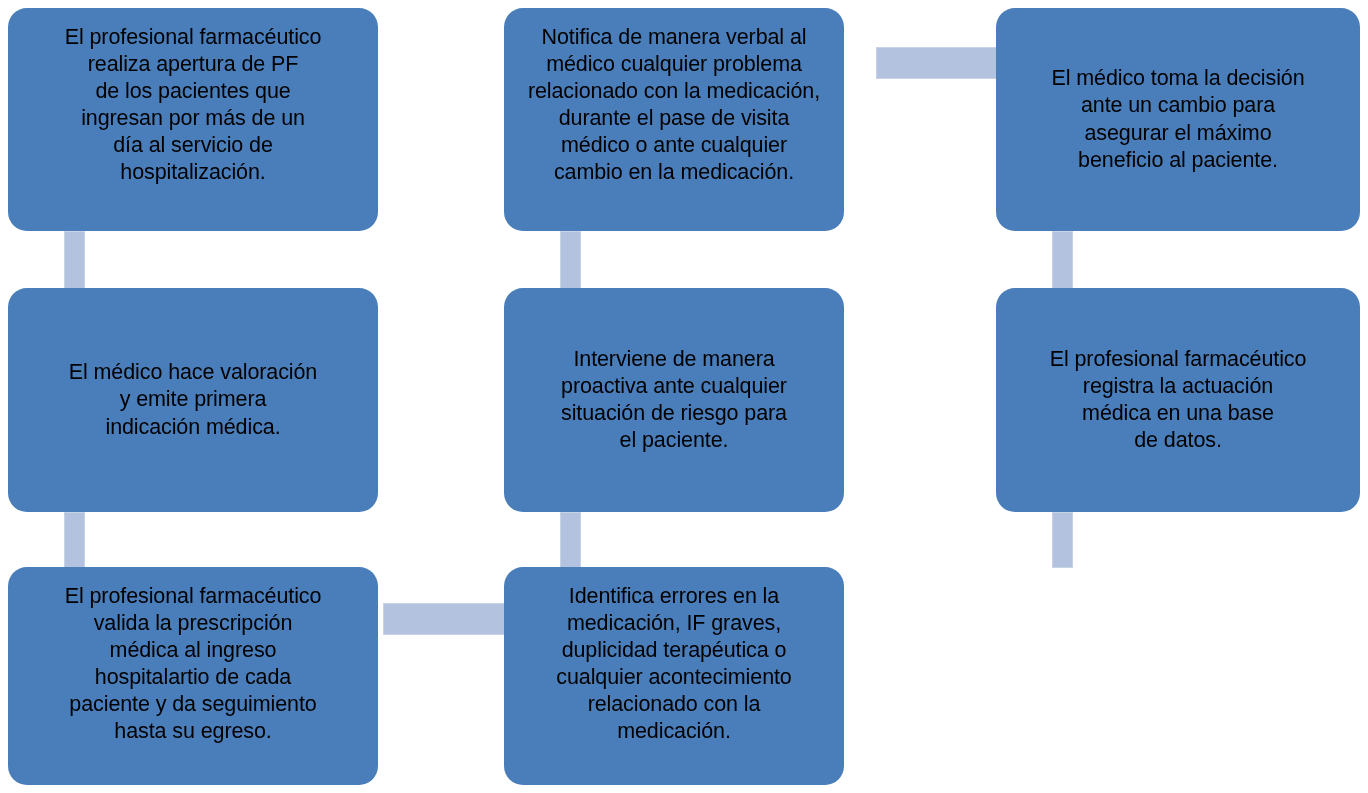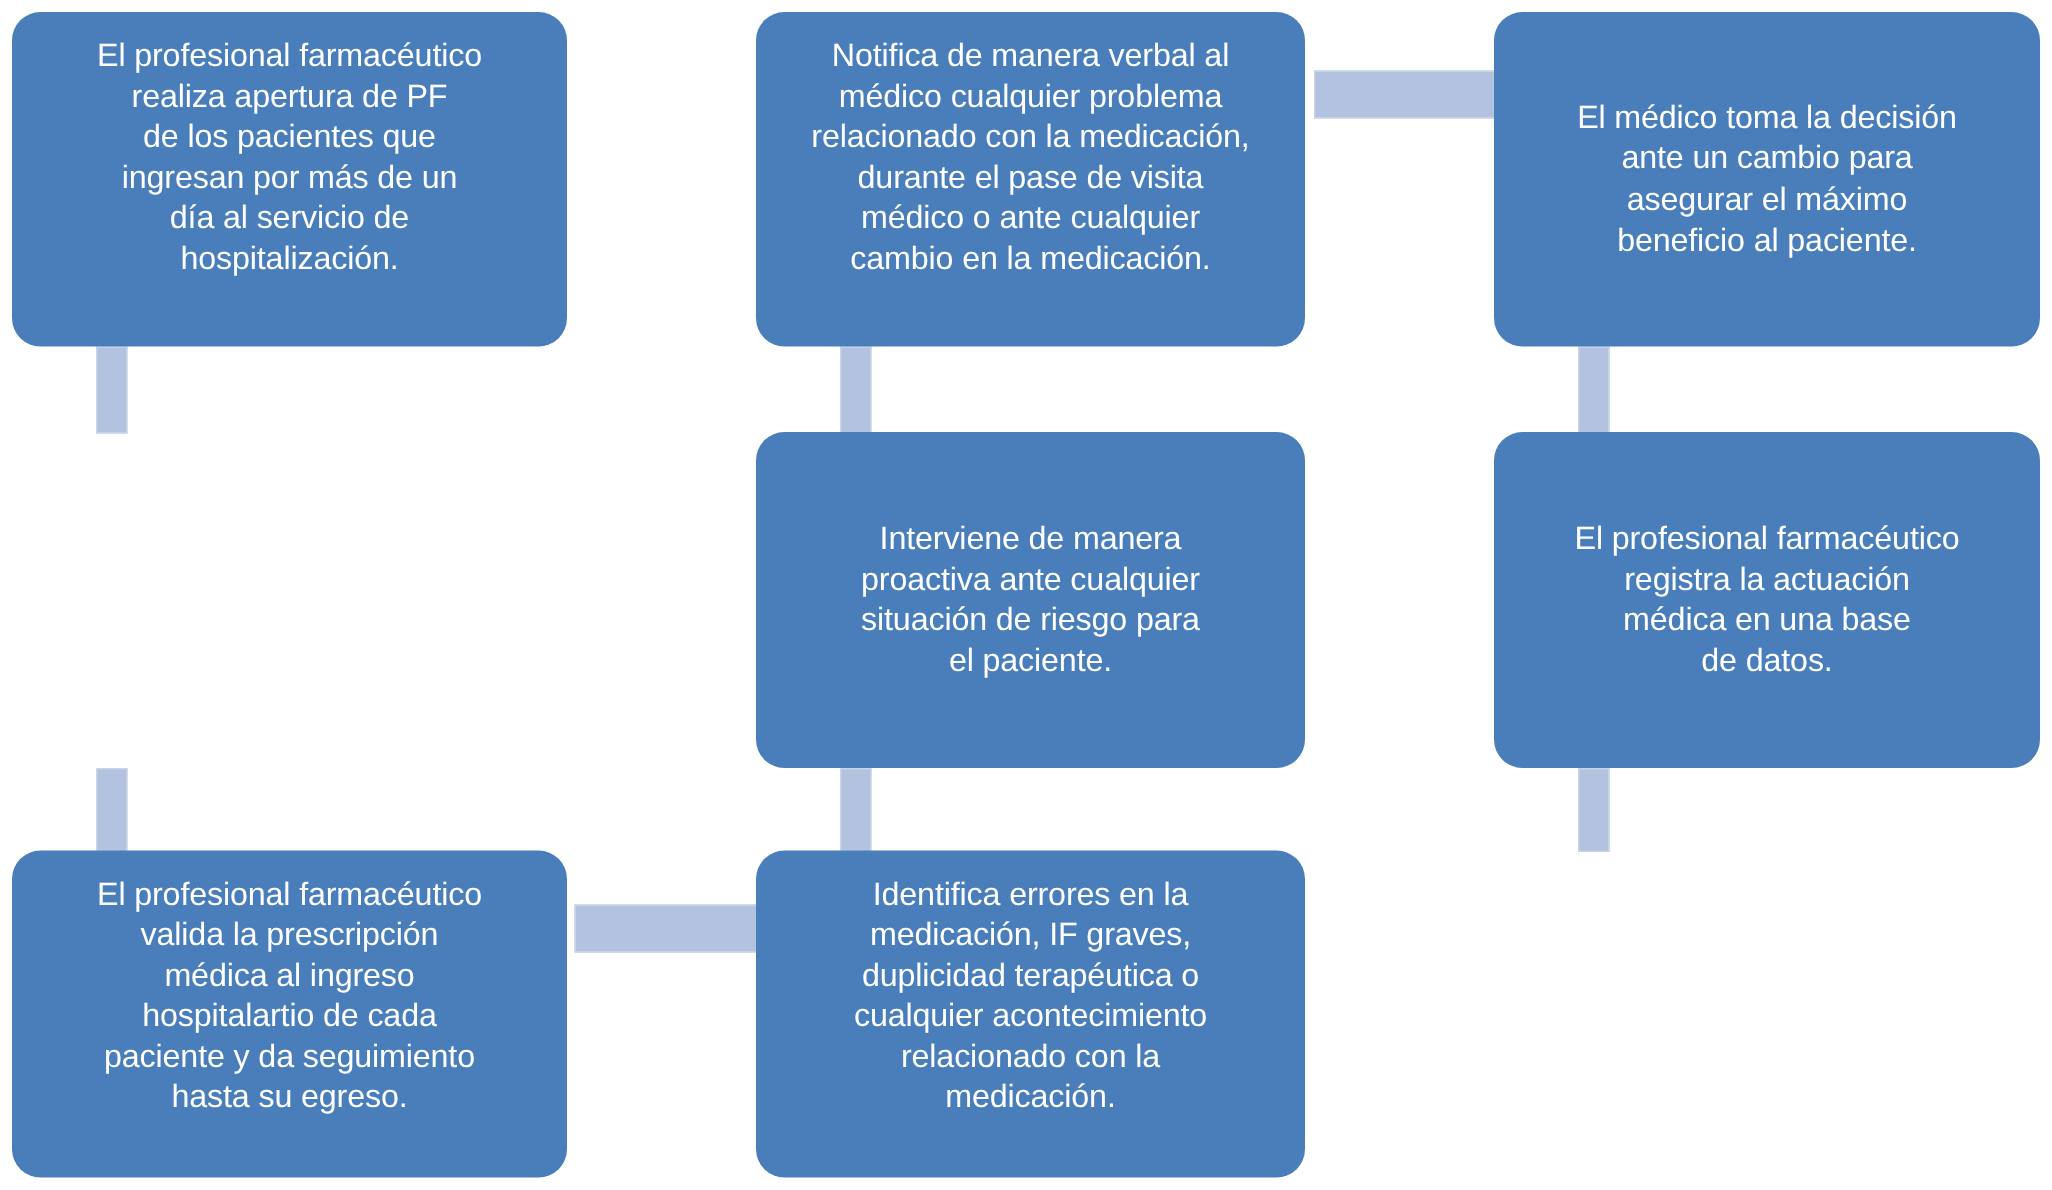--- a/index.html
+++ b/index.html
@@ -17,39 +17,39 @@
     position: relative;
     width: 1368px;
     height: 793px;
     background: #ffffff;
   }
   .node {
     position: absolute;
     box-sizing: border-box;
     background: #4a7ebb;
     border-radius: 19px;
-    color: #ffffff;
+    color: #000000;
     display: flex;
     align-items: center;
     justify-content: center;
     text-align: center;
     padding: 6px 14px;
     line-height: 1.26;
     font-size: 21.5px;
     letter-spacing: -0.1px;
     -webkit-font-smoothing: antialiased;
   }
   .node-text {
     display: block;
     width: 100%;
     white-space: pre-line;
   }
   
   .col1 { left: 8px;   width: 370px; }
-  .col2 { left: 504px; width: 366px; }
+  .col2 { left: 504px; width: 340px; }
   .col3 { left: 996px; width: 364px; }
   
   .row1 { top: 8px;   height: 223px; }
   .row2 { top: 288px; height: 224px; }
   .row3 { top: 567px; height: 218px; }
 
   
   .align-top    { align-items: flex-start; padding-top: 16px; }
   .align-upper  { align-items: center; }
   .align-mid    { align-items: center; }
@@ -79,20 +79,25 @@
 
   <div class="node col1 row1 align-top">
     <span class="node-text">El profesional farmacéutico
 realiza apertura de PF
 de los pacientes que
 ingresan por más de un
 día al servicio de
 hospitalización.</span>
   </div>
 
+  <div class="node col1 row2 align-mid">
+    <span class="node-text">El médico hace valoración
+y emite primera
+indicación médica.</span>
+  </div>
 
   <div class="node col1 row3 align-top">
     <span class="node-text">El profesional farmacéutico
 valida la prescripción
 médica al ingreso
 hospitalartio de cada
 paciente y da seguimiento
 hasta su egreso.</span>
   </div>
 

